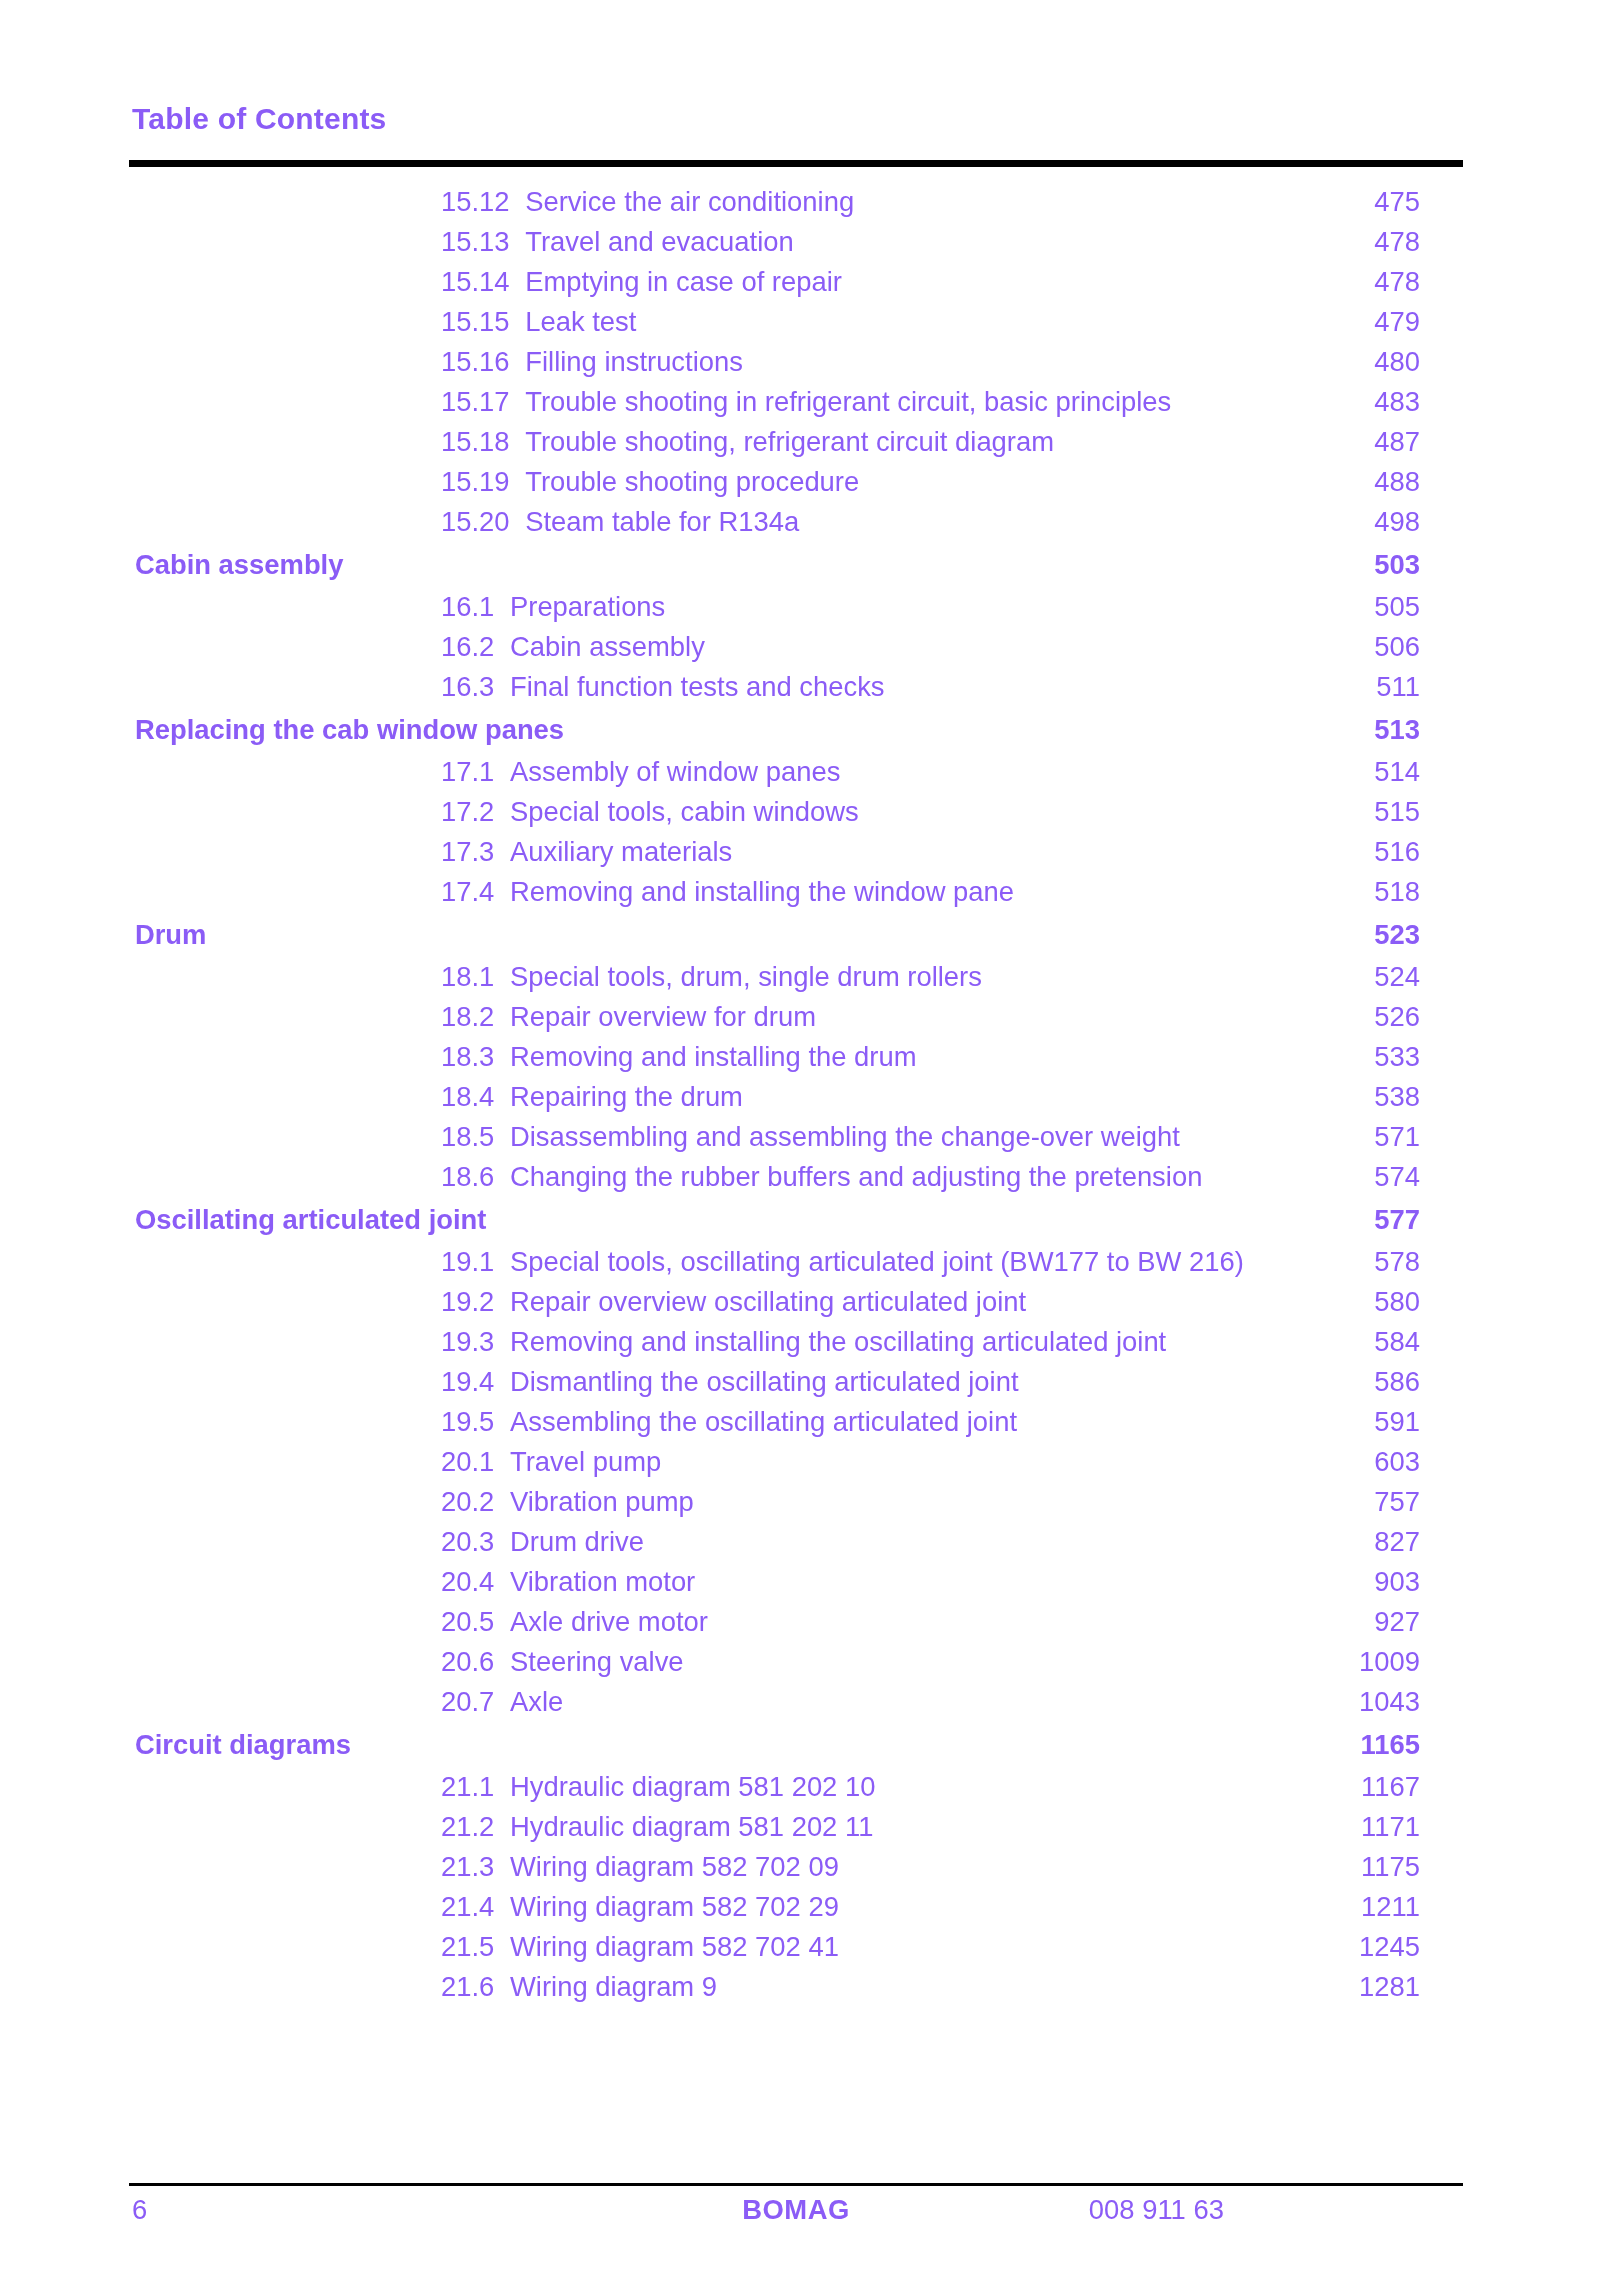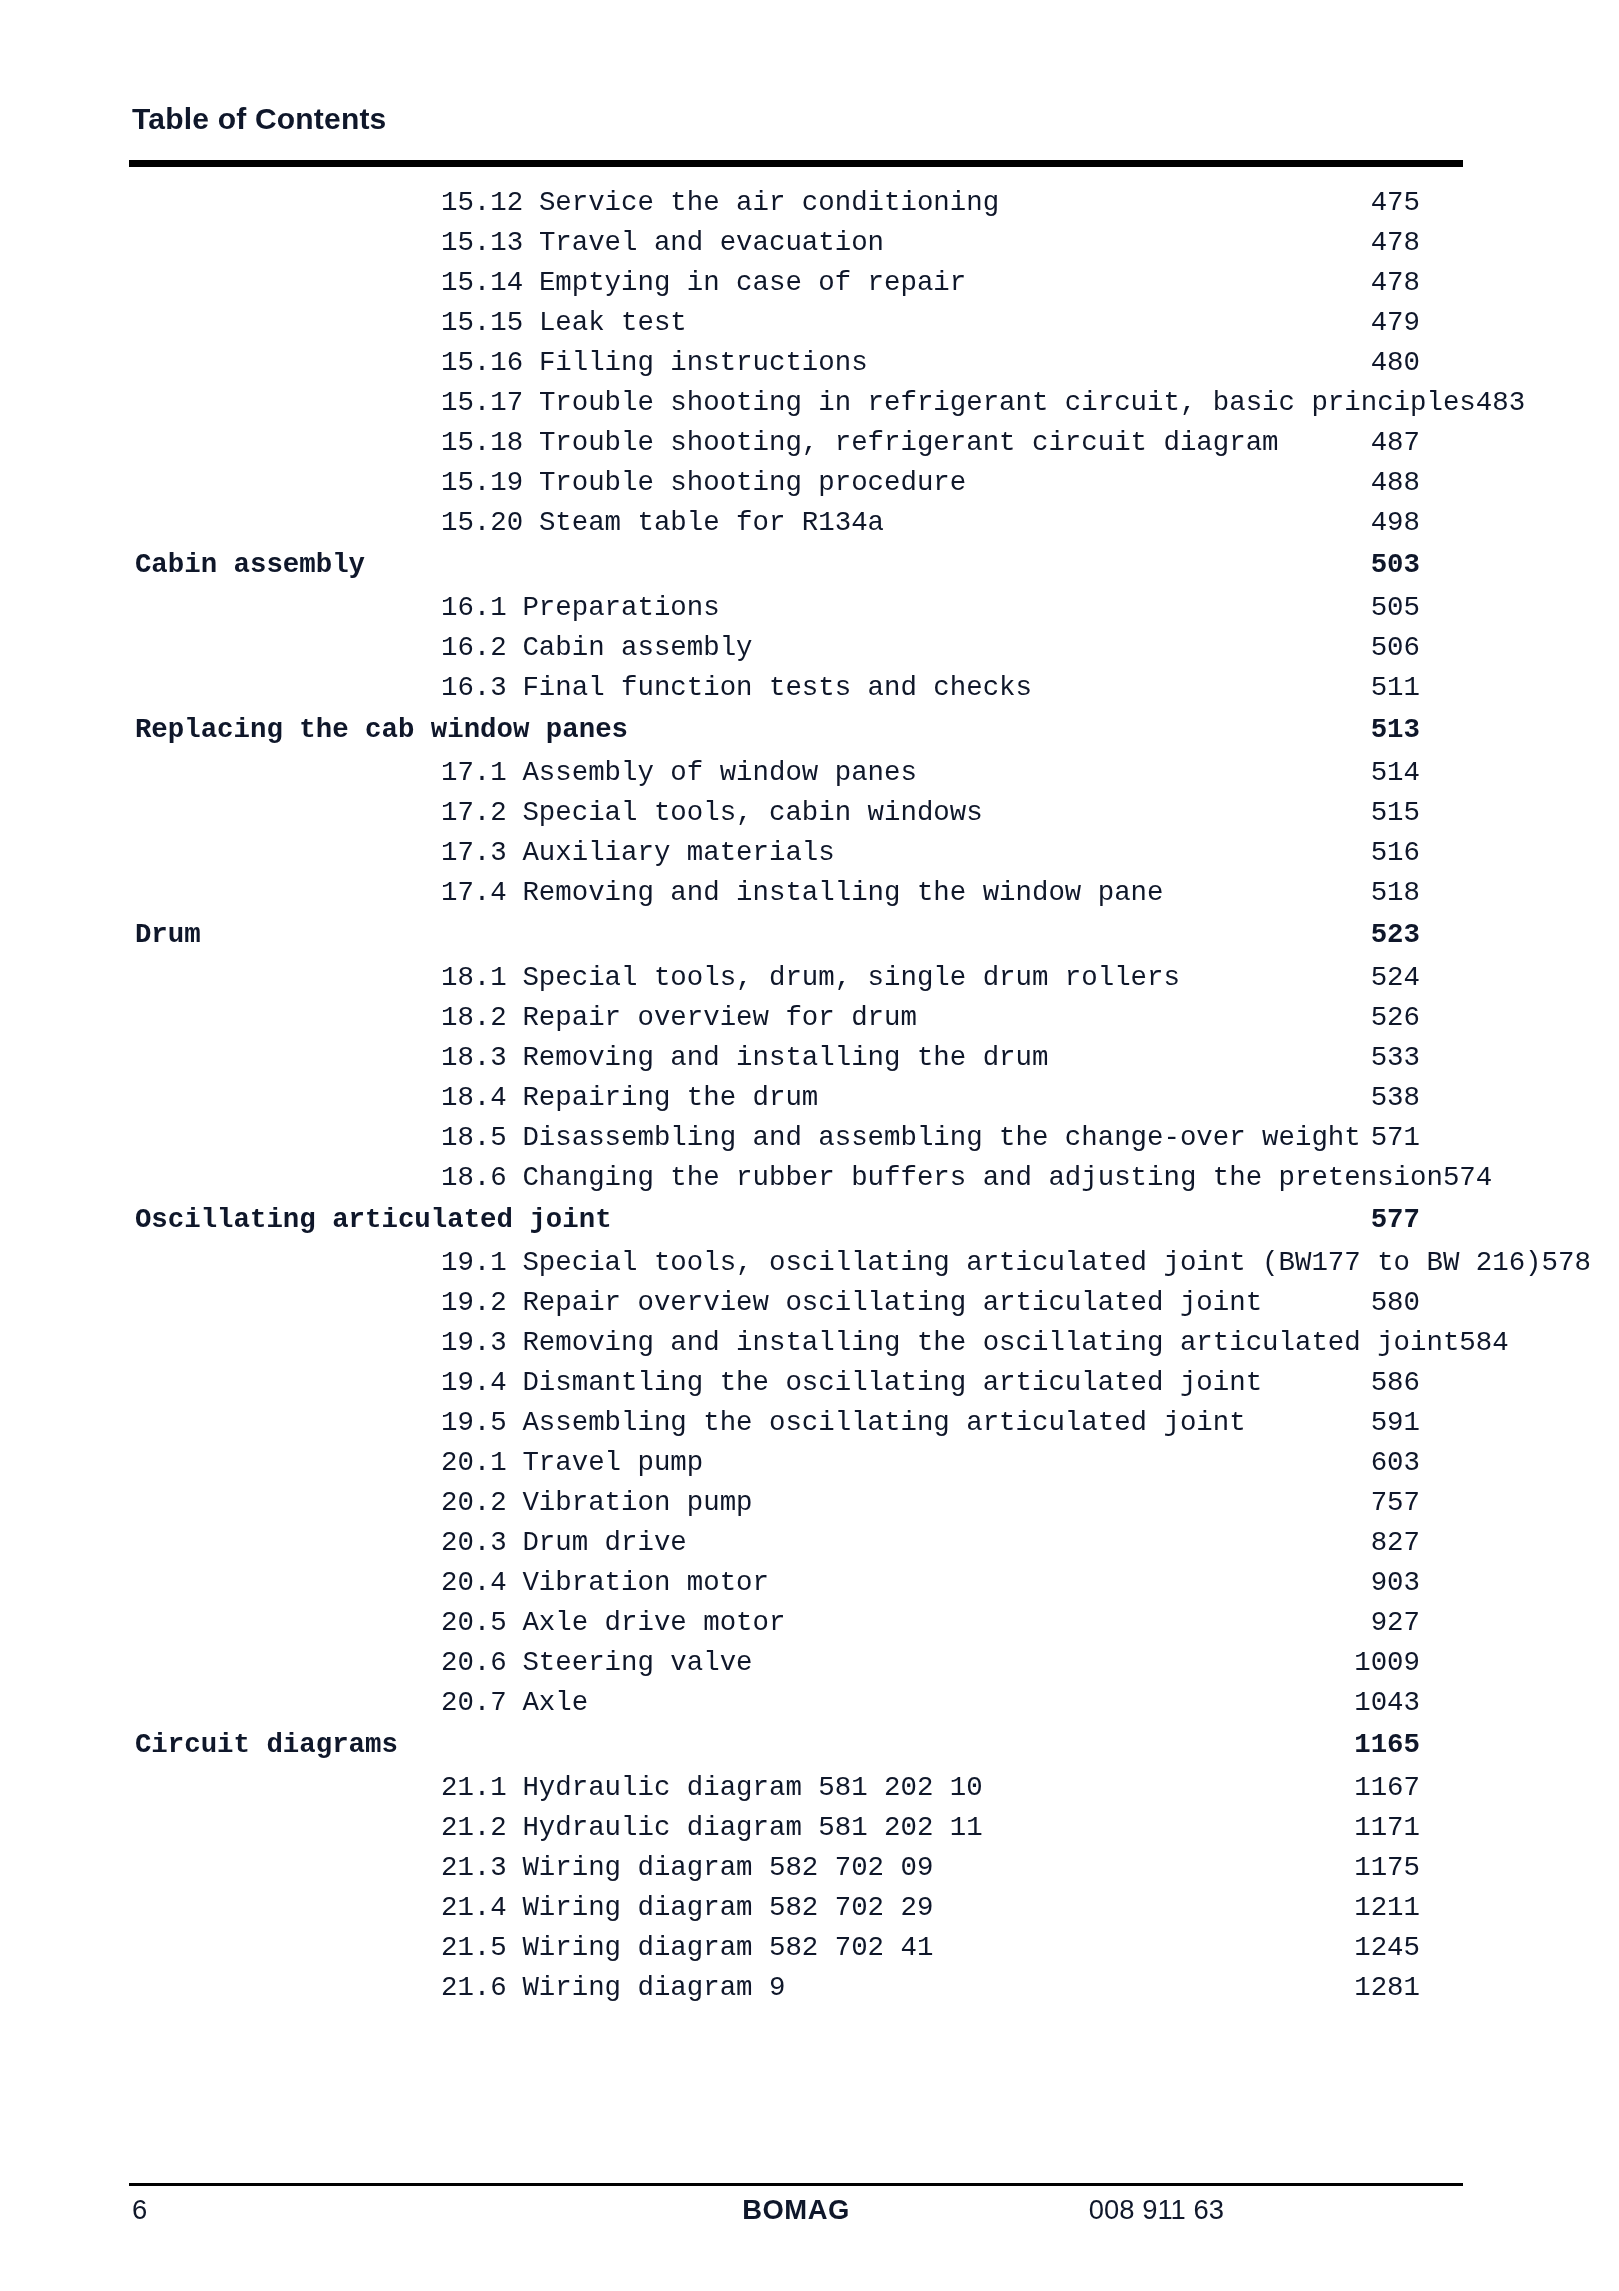--- a/index.html
+++ b/index.html
@@ -5,21 +5,21 @@
   html, body {
     margin: 0;
     padding: 0;
     background: #ffffff;
   }
   .page {
     position: relative;
     width: 1619px;
     height: 2292px;
     background: #ffffff;
-    color: #0f172a;
+    color: #8b5cf6;
     font-family: "Liberation Sans", sans-serif;
     overflow: hidden;
   }
   
   .header-title {
     position: absolute;
     left: 132px;
     top: 102px;
     font-size: 30px;
     font-weight: bold;
@@ -42,21 +42,20 @@
     width: 1334px;
     box-sizing: border-box;
     padding-right: 43px;
     font-size: 27.4px;
   }
   .toc-row {
     display: flex;
     align-items: center;
     height: 40px;
     white-space: nowrap;
-    font-family: Liberation Mono, monospace;
   }
   .toc-row.section {
     height: 45px;
     font-weight: bold;
   }
   .toc-row.section .toc-title {
     padding-left: 5.9px;
   }
   .toc-num {
     margin-left: 312px;

